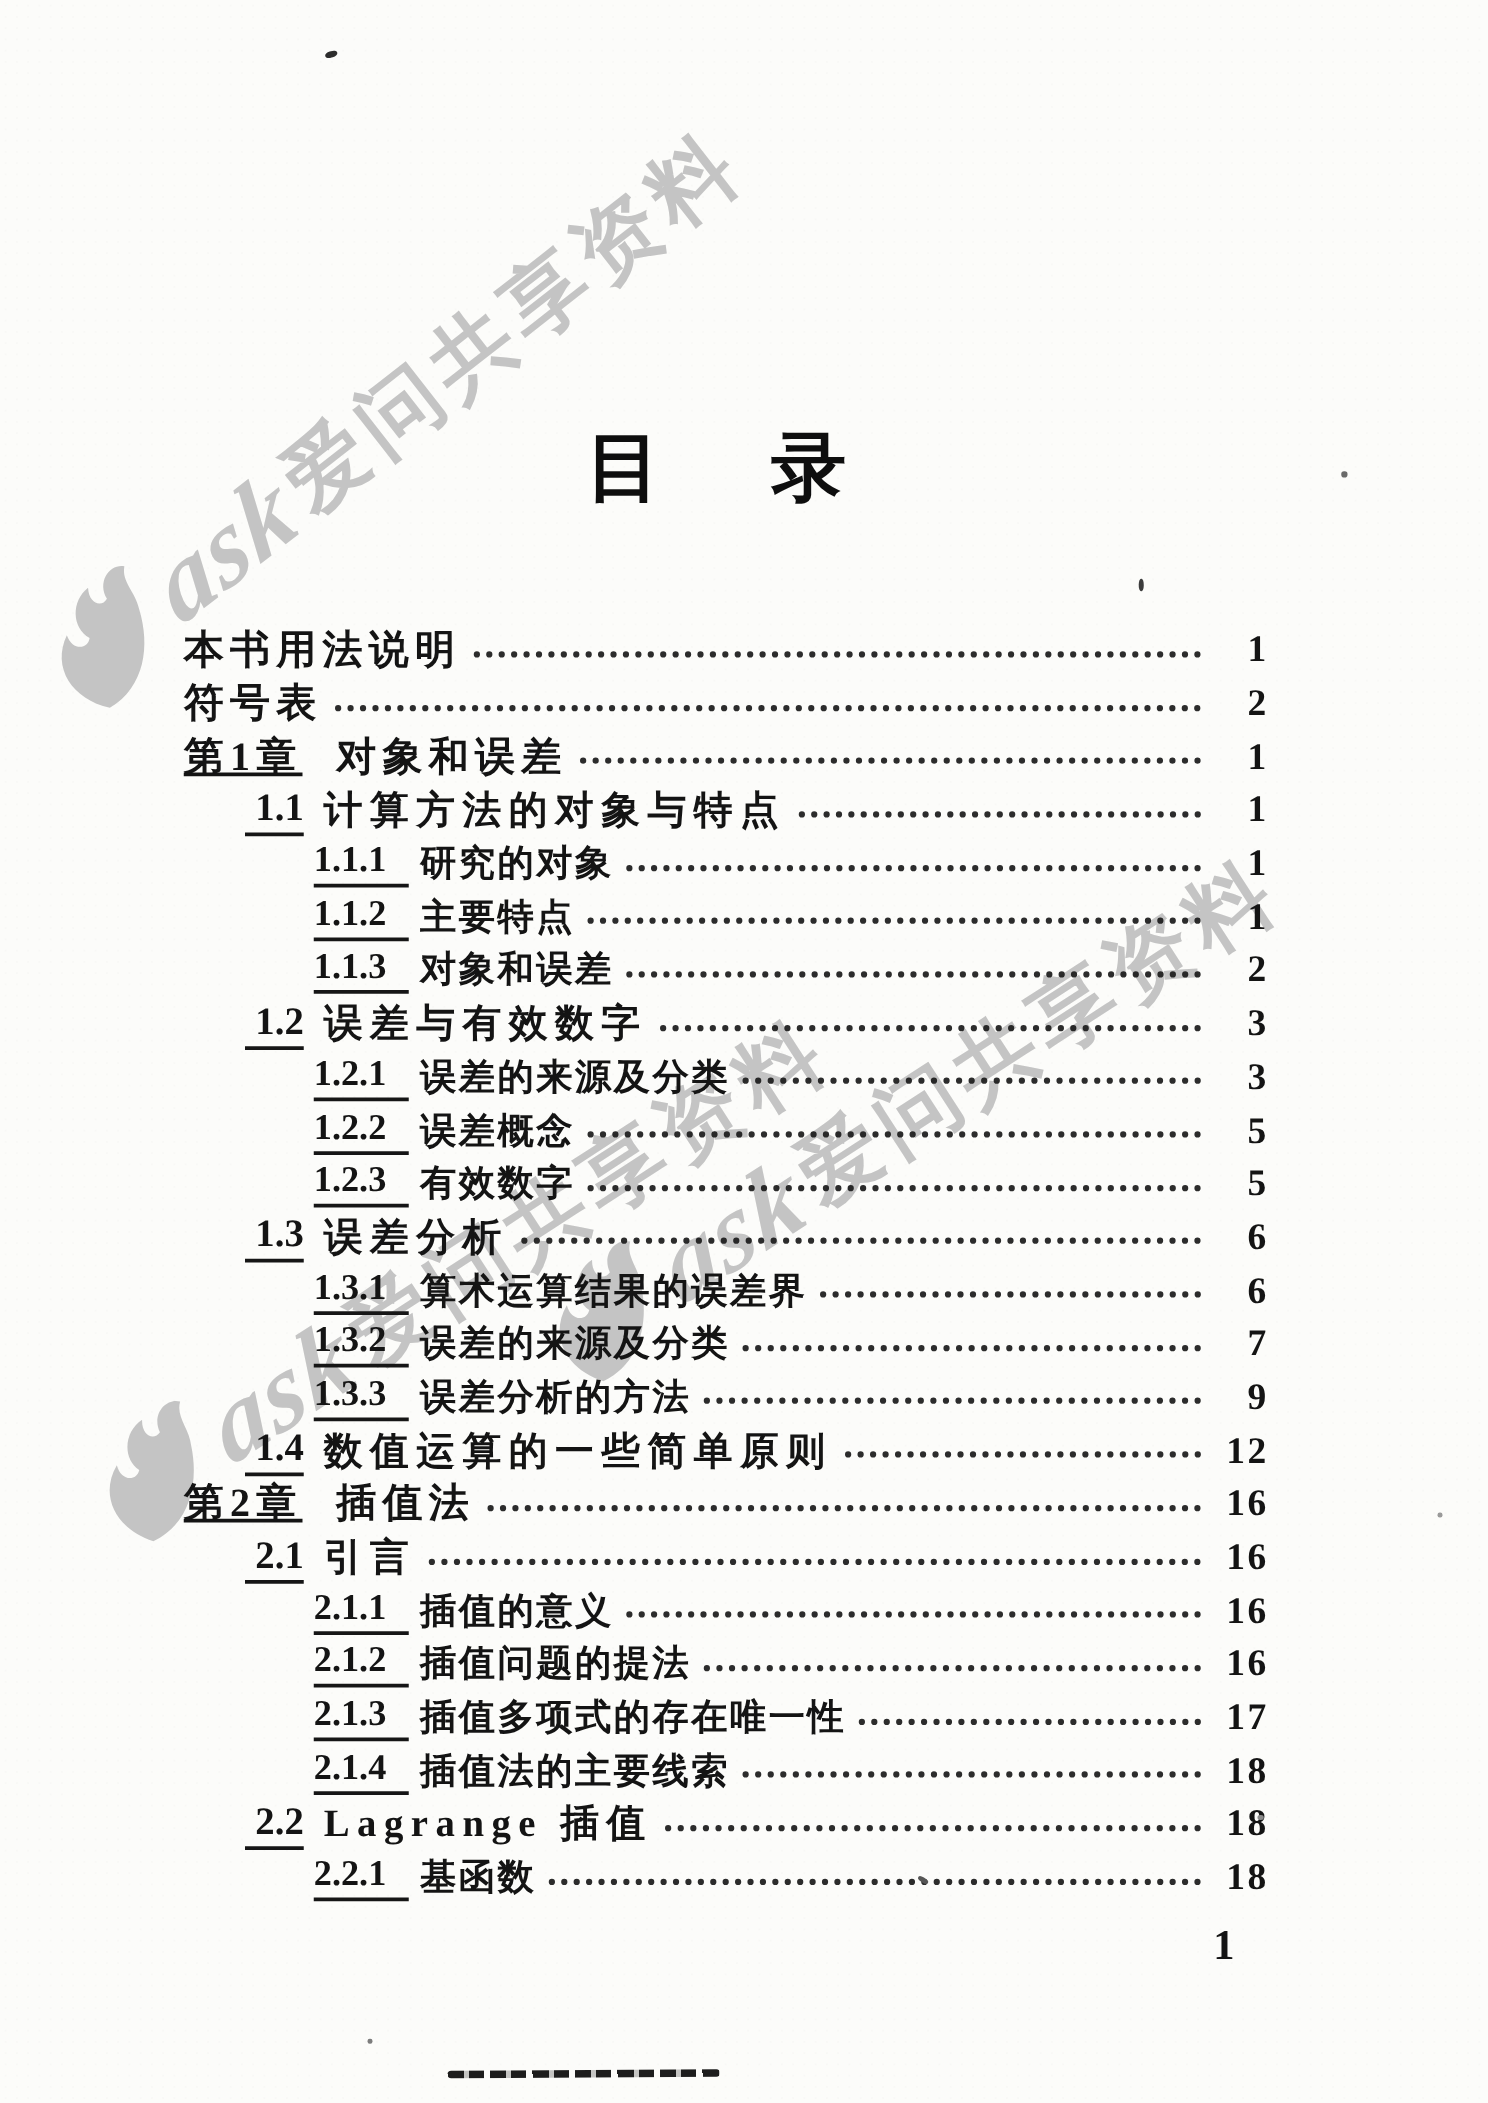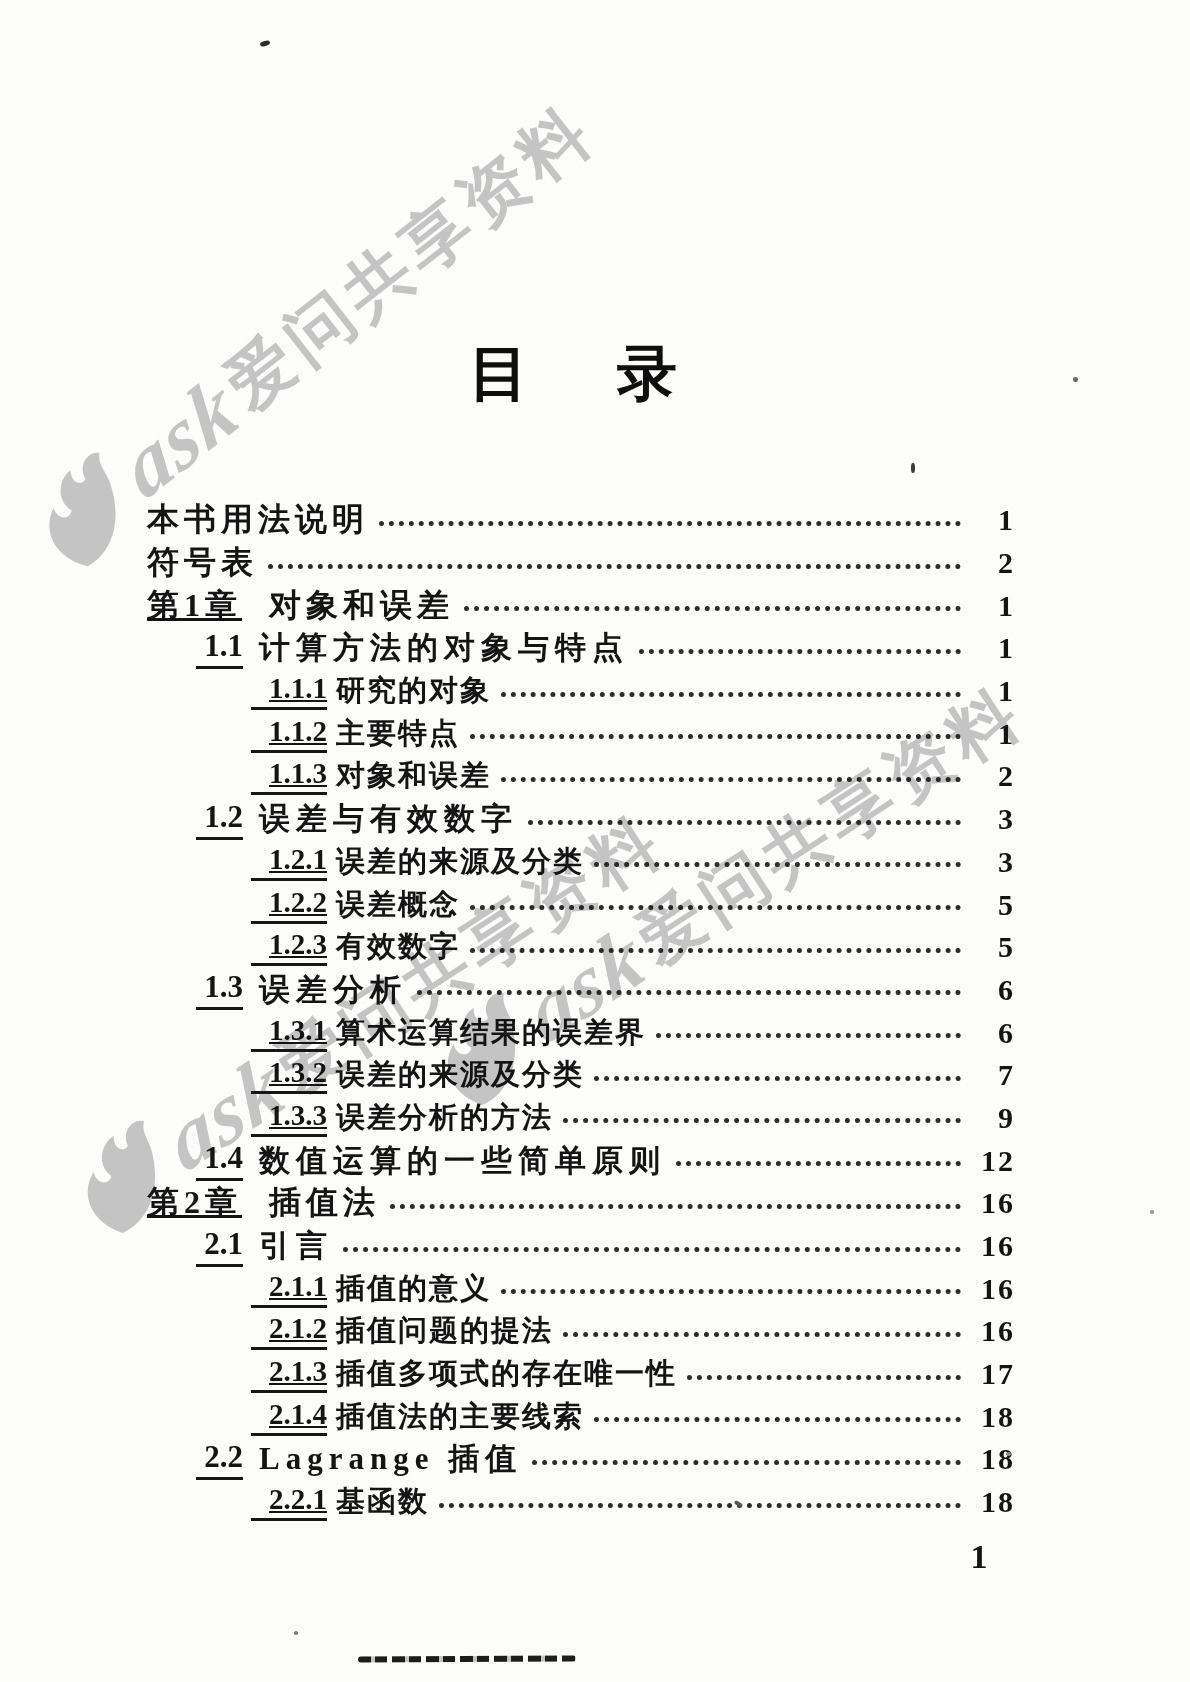--- a/index.html
+++ b/index.html
@@ -43,21 +43,21 @@
   .row .pg{flex:none;width:52px;text-align:right;font-size:30px;letter-spacing:2px;}
   .lvl-chapter{font-size:32px;}
   .lvl-chapter .num{letter-spacing:5px;margin-right:27px;text-decoration:underline;}
   .lvl-chapter .label{letter-spacing:5px;}
   .lvl-section{font-size:31px;padding-left:49px;}
   .lvl-section .num{width:47px;margin-right:16px;border-bottom:3px solid #161616;
     padding-bottom:2px;text-align:right;}
   .lvl-section .label{letter-spacing:6px;text-align:center;}
   .lvl-subsection{font-size:29px;padding-left:104px;}
   .lvl-subsection .num{width:76px;margin-right:9px;border-bottom:3px solid #161616;
-    padding-bottom:2px;text-align:right;text-decoration:underline;}
+    padding-bottom:2px;text-align:left;}
   .lvl-subsection .label{letter-spacing:2px;}
   
   .folio{position:absolute;left:956px;top:1538px;width:46px;text-align:center;
     font-size:34px;font-weight:bold;z-index:2;}
   
   .smudge{position:absolute;left:358px;top:1656px;width:218px;height:6px;z-index:2;
     background:repeating-linear-gradient(90deg,#1d1d1d 0 13px,rgba(29,29,29,.25) 13px 17px,#1d1d1d 17px 29px,transparent 29px 34px);
     border-radius:3px;transform:rotate(-.3deg);}
   .speck{position:absolute;z-index:2;background:#444;border-radius:45%;}
   .sp1{left:260px;top:41px;width:10px;height:5px;transform:rotate(-18deg);background:#2d2d2d;}

